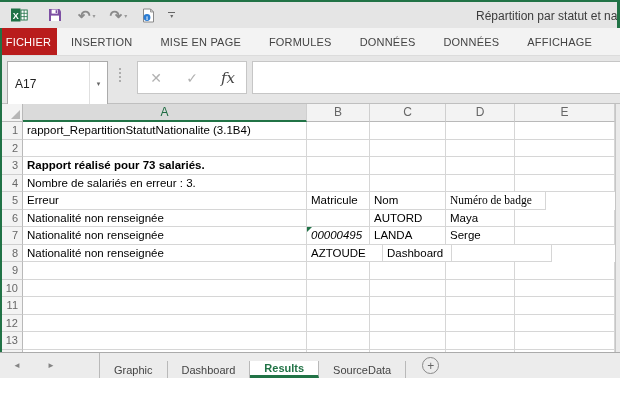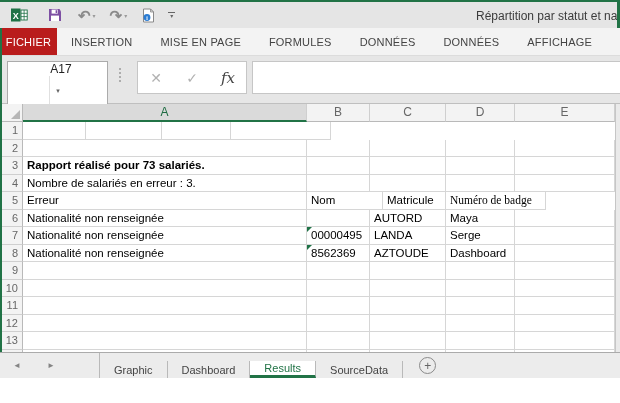--- a/index.html
+++ b/index.html
@@ -36,21 +36,21 @@
     letter-spacing:.2px;cursor:default;
   }
   .rtab.active{background:#b91c1c;color:#fff;padding:0 0;width:57px;justify-content:center;}
   
   .formularow{
     position:absolute;left:0;top:55px;width:620px;height:49px;background:#e6e6e6;
     border-top:1px solid #dcdcdc;border-bottom:1px solid #bfbfbf;box-sizing:border-box;
   }
   .namebox{
     position:absolute;left:7px;top:5px;width:101px;height:46px;background:#fff;
-    border:1px solid #ababab;box-sizing:border-box;display:flex;align-items:center;flex-direction:column;
+    border:1px solid #ababab;box-sizing:border-box;display:flex;align-items:center;
   }
   .namebox .nb-text{flex:1;padding-left:7px;font-size:12px;color:#222;}
   .nb-arrow{
     width:17px;height:100%;display:flex;align-items:center;justify-content:center;
     font-size:7px;color:#666;border-left:1px solid #e0e0e0;
   }
   .fx-dots{
     position:absolute;left:119px;top:12px;display:flex;flex-direction:column;gap:2px;
   }
   .fx-dots i{width:2px;height:2px;border-radius:50%;background:#9a9a9a;display:block;}
@@ -109,21 +109,21 @@
   }
   .tab-nav{
     width:100px;display:flex;align-items:center;border-right:1px solid #b9b9b9;box-sizing:border-box;
   }
   .tab-nav .nav{width:34px;text-align:center;font-size:8px;color:#848484;cursor:default;}
   .stab{
     display:flex;align-items:center;padding:0 14px;font-size:11px;color:#444;
     border-right:1px solid #b9b9b9;cursor:default;
   }
   .stab.active{
-    background:#fff;color:#217346;font-weight:normal;
+    background:#fff;color:#217346;font-weight:bold;
     border-bottom:3px solid #217346;box-sizing:border-box;text-align:center;
   }
   .add-sheet{
     margin-left:16px;align-self:center;width:15px;height:15px;border:1px solid #8a8a8a;
     border-radius:50%;display:flex;align-items:center;justify-content:center;
     font-size:12px;color:#646464;line-height:1;cursor:default;
   }
   
   .statusbar{
     position:absolute;left:0;top:378px;width:620px;height:25px;background:#217346;
@@ -217,20 +217,21 @@
           <div class="tri"></div>
         </div>
         <div class="g-colhdr sel" style="width: 284px;">A</div>
         <div class="g-colhdr" style="width: 63px;">B</div>
         <div class="g-colhdr" style="width: 76px;">C</div>
         <div class="g-colhdr" style="width: 69px;">D</div>
         <div class="g-colhdr" style="width: 100px;">E</div>
       </div>
       <div class="g-row">
         <div class="g-rowhdr">1</div>
+        <div class="g-cell" style="width: 284px;">rapport_RepartitionStatutNationalite (3.1B4)</div>
         <div class="g-cell" style="width: 63px;"></div>
         <div class="g-cell" style="width: 76px;"></div>
         <div class="g-cell" style="width: 69px;"></div>
         <div class="g-cell" style="width: 100px;"></div>
       </div>
       <div class="g-row">
         <div class="g-rowhdr">2</div>
         <div class="g-cell" style="width: 284px;"></div>
         <div class="g-cell" style="width: 63px;"></div>
         <div class="g-cell" style="width: 76px;"></div>
@@ -249,44 +250,43 @@
         <div class="g-rowhdr">4</div>
         <div class="g-cell" style="width: 284px;">Nombre de salariés en erreur : 3.</div>
         <div class="g-cell" style="width: 63px;"></div>
         <div class="g-cell" style="width: 76px;"></div>
         <div class="g-cell" style="width: 69px;"></div>
         <div class="g-cell" style="width: 100px;"></div>
       </div>
       <div class="g-row">
         <div class="g-rowhdr">5</div>
         <div class="g-cell" style="width: 284px;">Erreur</div>
+        <div class="g-cell" style="width: 63px;">Matricule</div>
         <div class="g-cell" style="width: 76px;">Nom</div>
-        <div class="g-cell" style="width: 63px;">Matricule</div>
         <div class="g-cell" style="width: 100px; font-family: Liberation Serif, serif;">Numéro de badge</div>
       </div>
       <div class="g-row">
         <div class="g-rowhdr">6</div>
         <div class="g-cell" style="width: 284px;">Nationalité non renseignée</div>
         <div class="g-cell" style="width: 63px;"></div>
         <div class="g-cell" style="width: 76px;">AUTORD</div>
         <div class="g-cell" style="width: 69px;">Maya</div>
         <div class="g-cell" style="width: 100px;"></div>
       </div>
       <div class="g-row">
         <div class="g-rowhdr">7</div>
         <div class="g-cell" style="width: 284px;">Nationalité non renseignée</div>
-        <div class="g-cell" style="width: 63px;">00000495<span class="err-tri"></span></div>
+        <div class="g-cell" style="width: 63px; font-style: italic;">00000495<span class="err-tri"></span></div>
         <div class="g-cell" style="width: 76px;">LANDA</div>
         <div class="g-cell" style="width: 69px;">Serge</div>
         <div class="g-cell" style="width: 100px;"></div>
       </div>
       <div class="g-row">
         <div class="g-rowhdr">8</div>
         <div class="g-cell" style="width: 284px;">Nationalité non renseignée</div>
-        <div class="g-cell" style="width: 63px;">8562369<span class="err-tri"></span></div>
         <div class="g-cell" style="width: 76px;">AZTOUDE</div>
         <div class="g-cell" style="width: 69px;">Dashboard</div>
         <div class="g-cell" style="width: 100px;"></div>
       </div>
       <div class="g-row">
         <div class="g-rowhdr">9</div>
         <div class="g-cell" style="width: 284px;"></div>
         <div class="g-cell" style="width: 63px;"></div>
         <div class="g-cell" style="width: 76px;"></div>
         <div class="g-cell" style="width: 69px;"></div>

